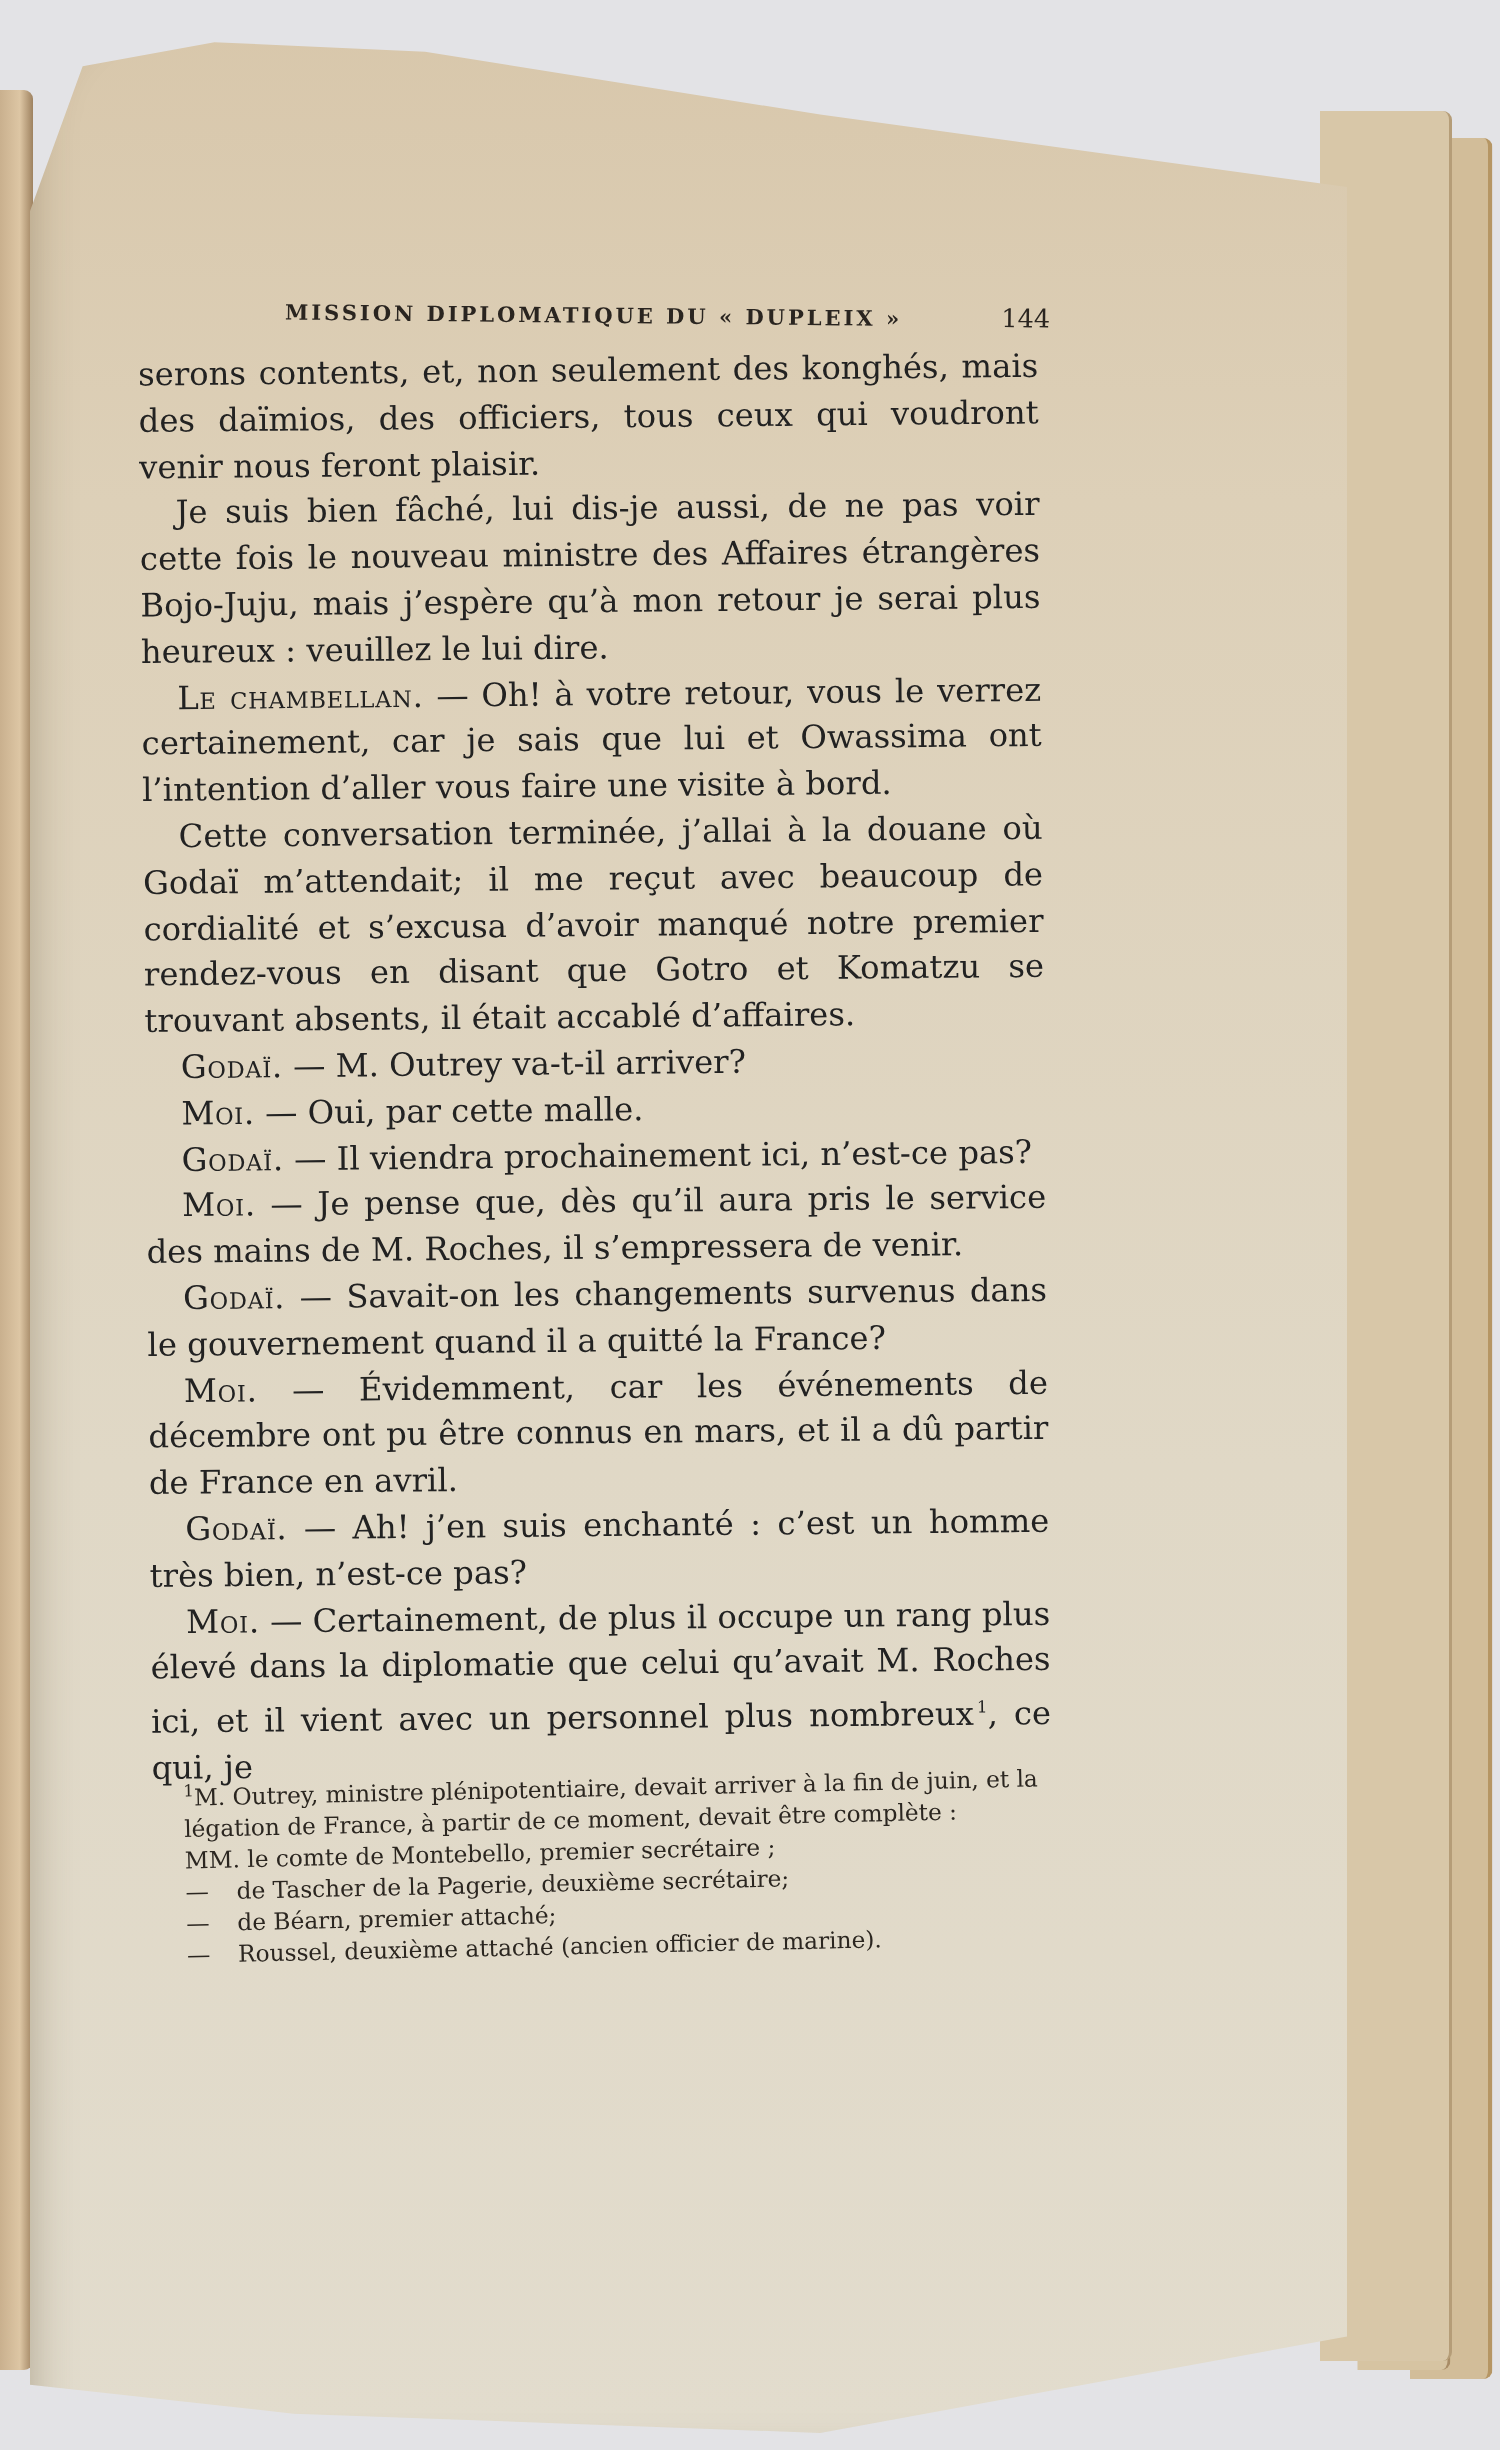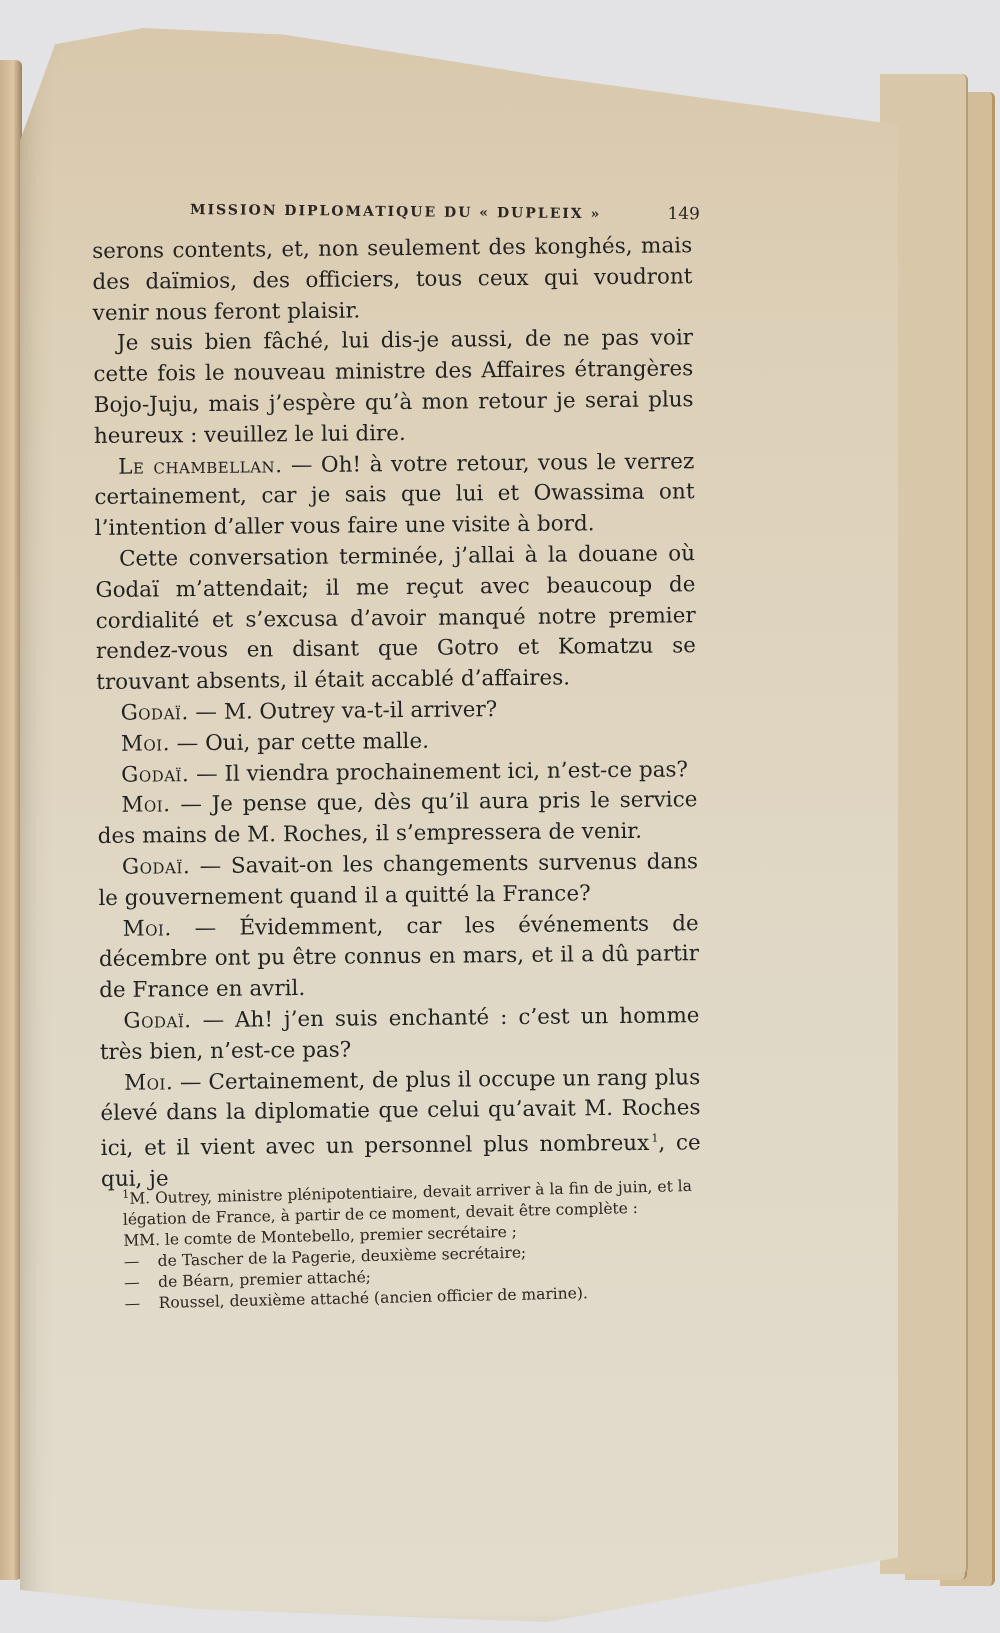--- a/index.html
+++ b/index.html
@@ -55,21 +55,21 @@
 
 <div class="left-page"></div>
 <div class="edge-stack edge3"></div>
 <div class="edge-stack edge2"></div>
 <div class="edge-stack edge1"></div>
 
 <div class="page"></div>
 
 <div class="header">
   <span class="running-head">MISSION DIPLOMATIQUE DU « DUPLEIX »</span>
-  <span class="page-number">149</span>
+  <span class="page-number">144</span>
 </div>
 
 <div class="body-text">
   <p>serons contents, et, non seulement des konghés, mais des daïmios, des officiers, tous ceux qui voudront venir nous feront plaisir.</p>
   <p class="indent">Je suis bien fâché, lui dis-je aussi, de ne pas voir cette fois le nouveau ministre des Affaires étrangères Bojo-Juju, mais j’espère qu’à mon retour je serai plus heureux : veuillez le lui dire.</p>
   <p class="indent"><span class="sc">Le chambellan.</span><span> — Oh! à votre retour, vous le verrez certainement, car je sais que lui et Owassima ont l’intention d’aller vous faire une visite à bord.</span></p>
   <p class="indent">Cette conversation terminée, j’allai à la douane où Godaï m’attendait; il me reçut avec beaucoup de cordialité et s’excusa d’avoir manqué notre premier rendez-vous en disant que Gotro et Komatzu se trouvant absents, il était accablé d’affaires.</p>
   <p class="indent"><span class="sc">Godaï.</span><span> — M. Outrey va-t-il arriver?</span></p>
   <p class="indent"><span class="sc">Moi.</span><span> — Oui, par cette malle.</span></p>
   <p class="indent"><span class="sc">Godaï.</span><span> — Il viendra prochainement ici, n’est-ce pas?</span></p>

